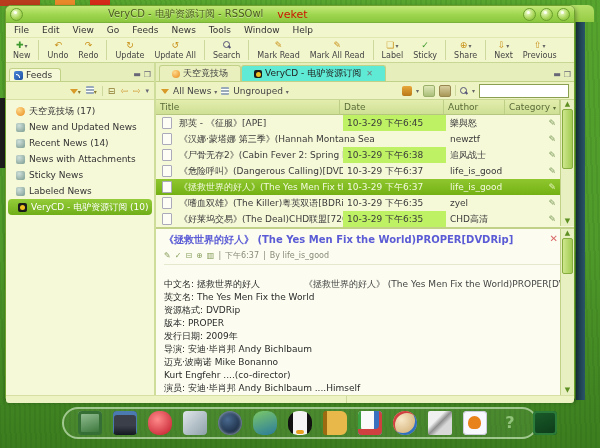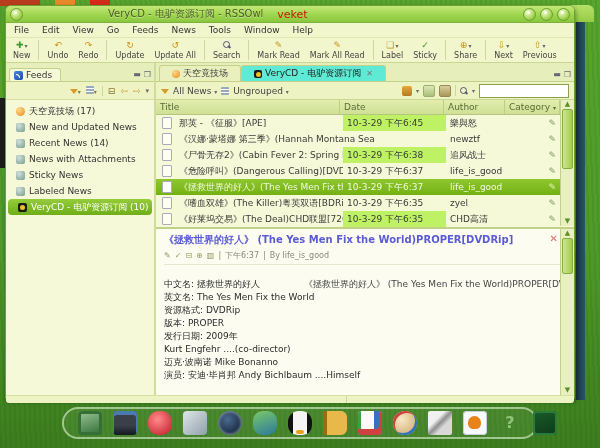--- a/index.html
+++ b/index.html
@@ -403,22 +403,23 @@
           </div>
           <div class="pv-body">
             <div class="pv-line0">
                 <span class="l">中文名: 拯救世界的好人</span>
                 <span class="dup">《拯救世界的好人》 (The Yes Men Fix the World)PROPER[DVDRip]</span>
               </div>
             <div>英文名: The Yes Men Fix the World</div>
             <div>资源格式: DVDRip</div>
             <div>版本: PROPER</div>
             <div>发行日期: 2009年</div>
+            <div>导演: 安迪·毕肖邦 Andy Bichlbaum</div>
+            <div>迈克·波南诺 Mike Bonanno</div>
             <div>Kurt Engfehr ....(co-director)</div>
-            <div>迈克·波南诺 Mike Bonanno</div>
             <div>演员: 安迪·毕肖邦 Andy Bichlbaum ....Himself</div>
           </div>
           <span class="pv-close">✕</span>
         </div>
         <div class="pv-scroll">
           <span class="sarr">▲</span>
           <span class="sthumb" style="height:34px"></span>
           <span class="sarr" style="margin-top:auto">▼</span>
         </div>
       </div>

